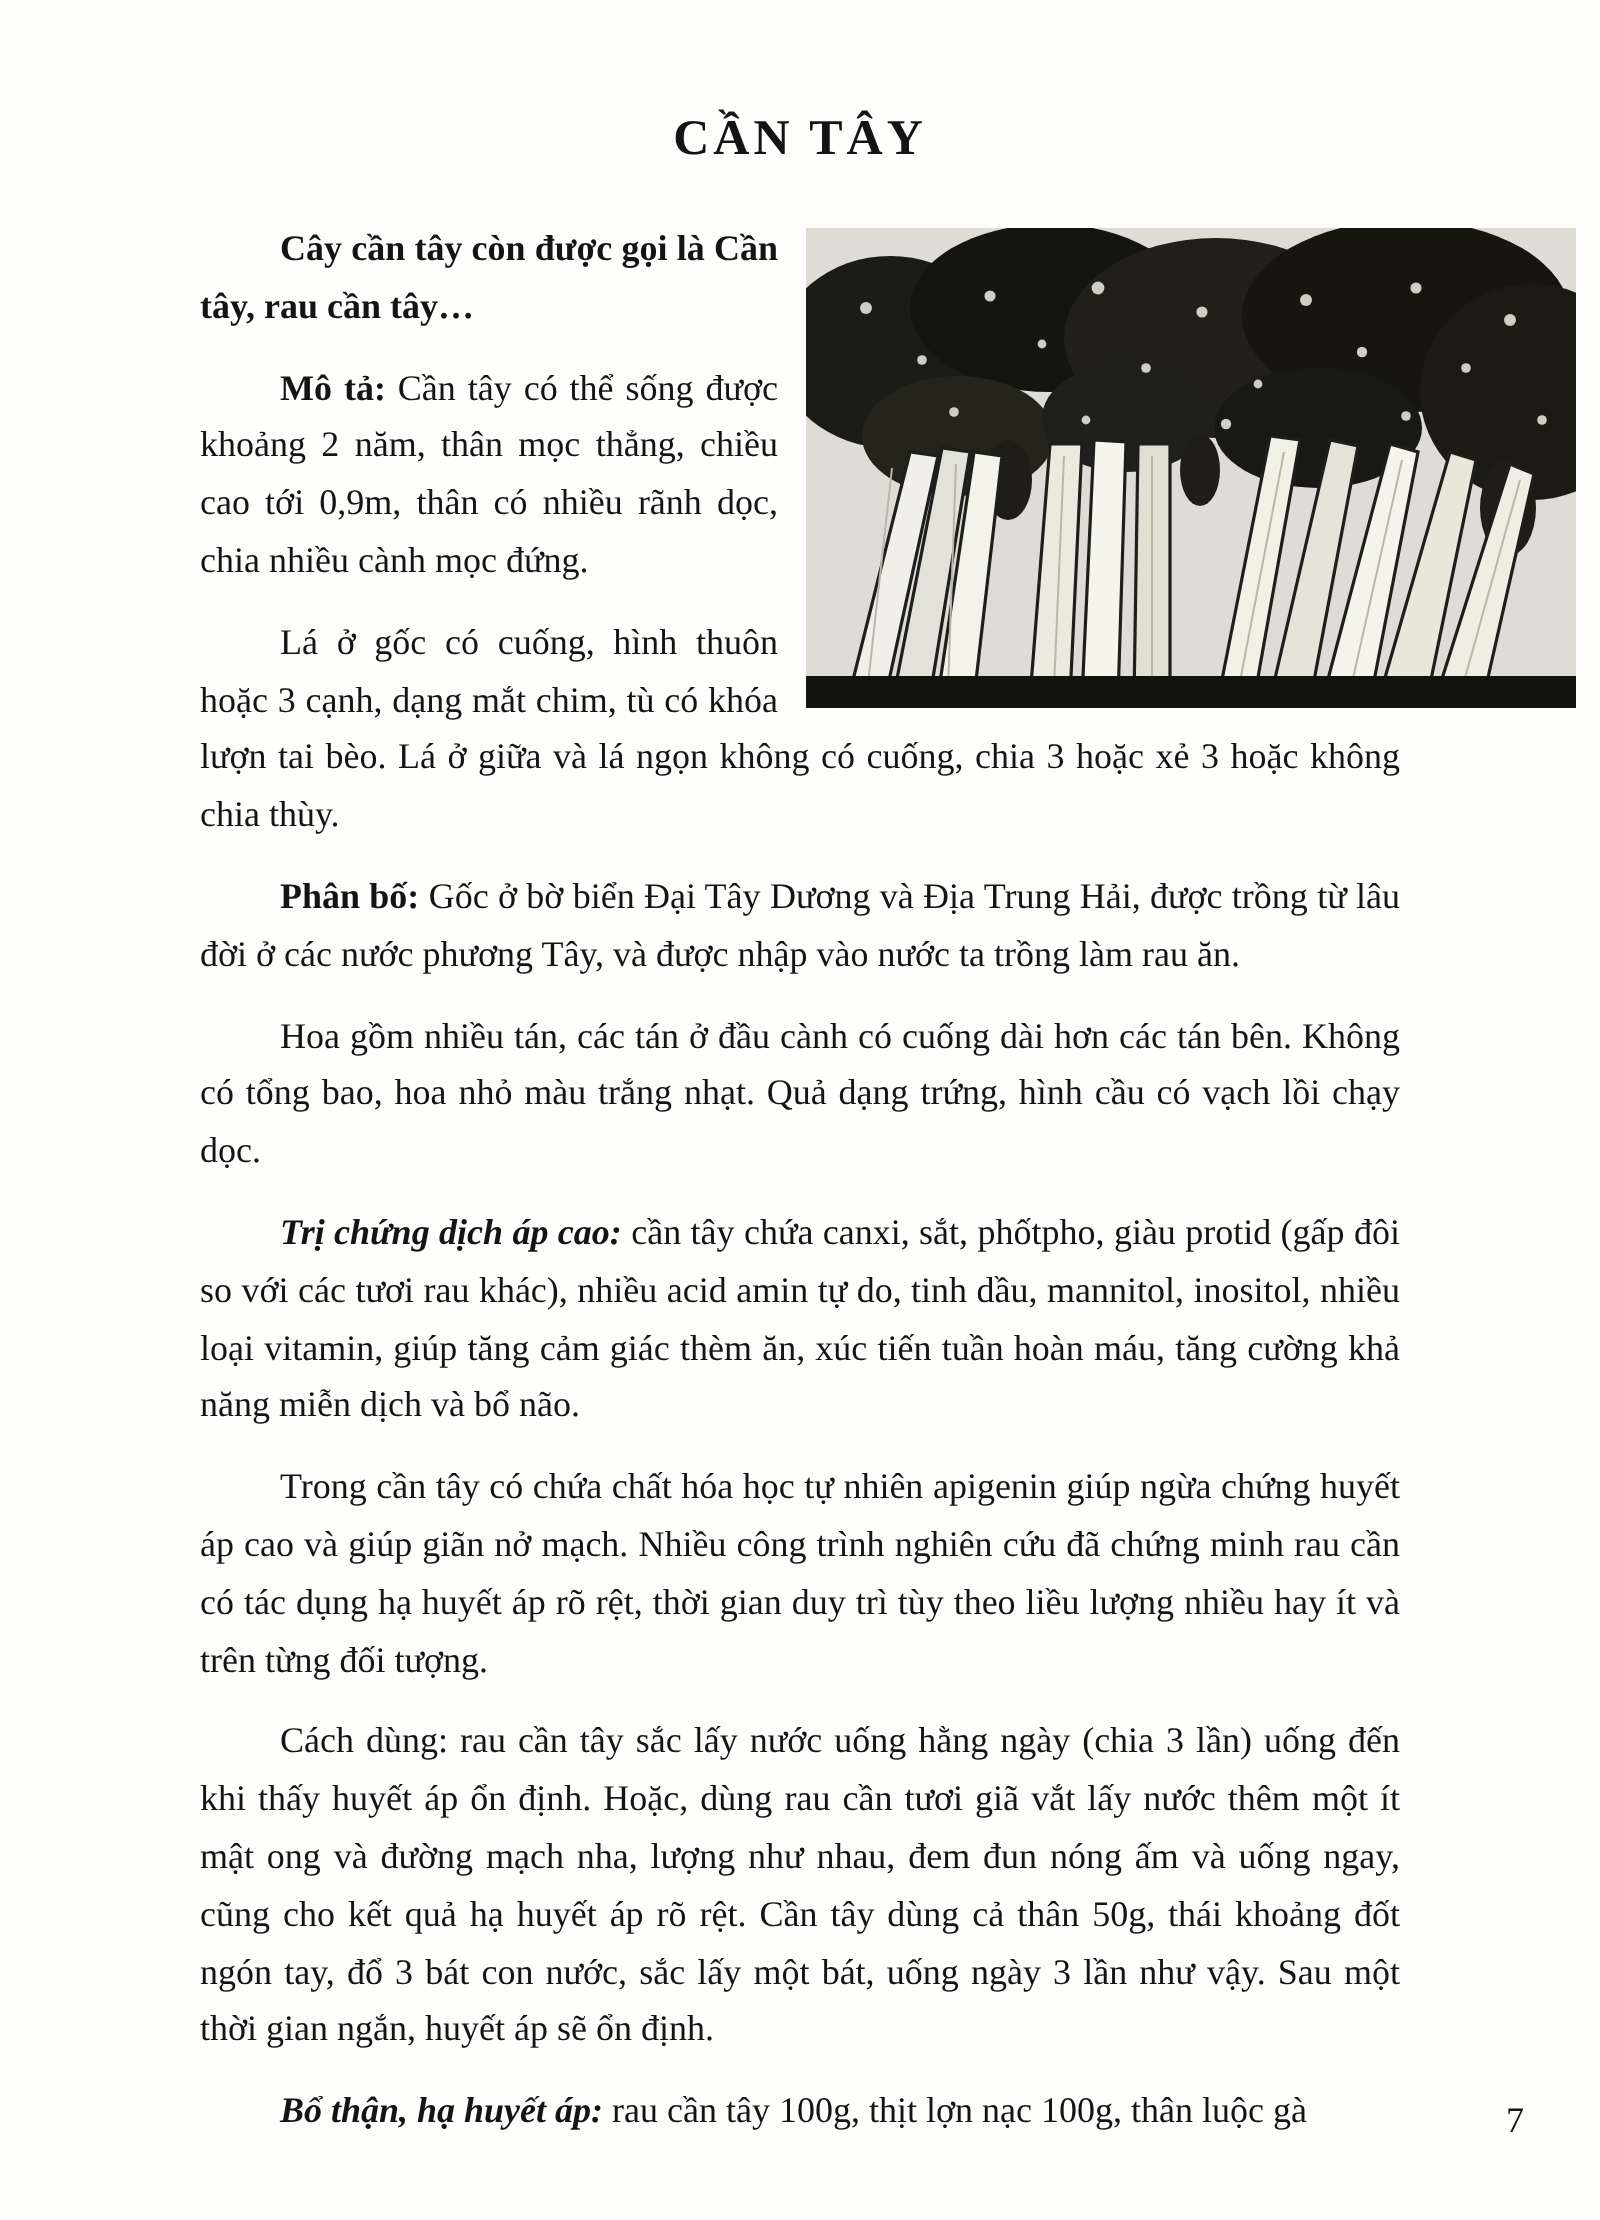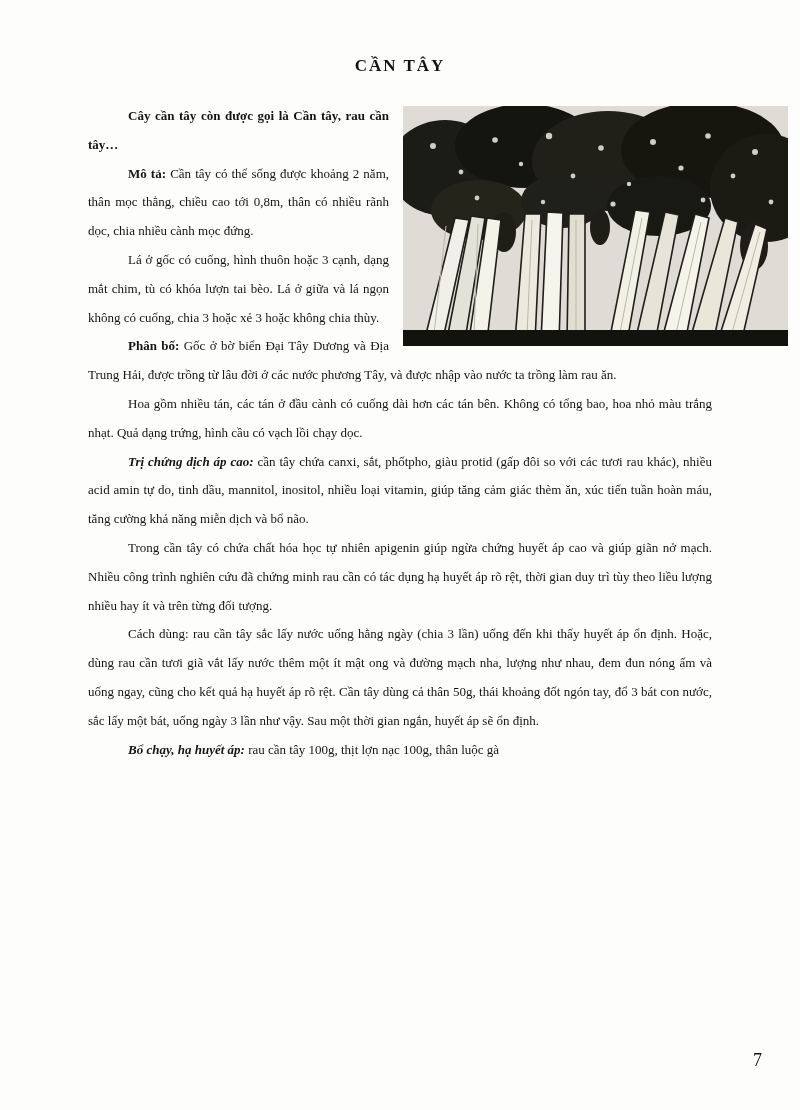--- a/index.html
+++ b/index.html
@@ -11,28 +11,28 @@
     font-family: "Liberation Serif", serif;
     position: relative;
     overflow: hidden;
   }
   .page {
     padding: 34px 88px 0 88px;
   }
   .title {
     text-align: center;
     font-weight: 700;
-    font-size: 17px;
+    font-size: 25px;
     letter-spacing: 2px;
     margin: 22px 0 26px 0;
   }
   .body-text p {
-    margin: 0;
+    margin: 12px;
     text-indent: 40px;
-    font-size: 13px;
+    font-size: 18px;
     line-height: 28.8px;
     text-align: justify;
   }
   .seg-bold { font-weight: 700; }
   .seg-bold-italic { font-weight: 700; font-style: italic; }
   figure.photo {
     float: right;
     width: 385px;
     height: 240px;
     margin: 4px -76px 8px 14px;
@@ -119,24 +119,24 @@
           <line x1="239" y1="112" x2="216" y2="232"></line>
           <line x1="298" y1="116" x2="272" y2="232"></line>
           <line x1="357" y1="126" x2="327" y2="234"></line>
         </g>
 
         <rect y="224" width="385" height="16" fill="#12120e"></rect>
       </svg>
     </figure>
 
   <p><span class="seg-bold">Cây cần tây còn được gọi là Cần tây, rau cần tây…</span></p>
-      <p><span class="seg-bold">Mô tả: </span><span>Cần tây có thể sống được khoảng 2 năm, thân mọc thẳng, chiều cao tới 0,8m, thân có nhiều rãnh dọc, chia nhiều cành mọc đứng.</span></p>
+      <p><span class="seg-bold">Mô tả: </span><span>Cần tây có thể sống được khoảng 2 năm, thân mọc thẳng, chiều cao tới 0,9m, thân có nhiều rãnh dọc, chia nhiều cành mọc đứng.</span></p>
       <p><span>Lá ở gốc có cuống, hình thuôn hoặc 3 cạnh, dạng mắt chim, tù có khóa lượn tai bèo. Lá ở giữa và lá ngọn không có cuống, chia 3 hoặc xẻ 3 hoặc không chia thùy.</span></p>
       <p><span class="seg-bold">Phân bố: </span><span>Gốc ở bờ biển Đại Tây Dương và Địa Trung Hải, được trồng từ lâu đời ở các nước phương Tây, và được nhập vào nước ta trồng làm rau ăn.</span></p>
       <p><span>Hoa gồm nhiều tán, các tán ở đầu cành có cuống dài hơn các tán bên. Không có tổng bao, hoa nhỏ màu trắng nhạt. Quả dạng trứng, hình cầu có vạch lồi chạy dọc.</span></p>
       <p><span class="seg-bold-italic">Trị chứng dịch áp cao: </span><span>cần tây chứa canxi, sắt, phốtpho, giàu protid (gấp đôi so với các tươi rau khác), nhiều acid amin tự do, tinh dầu, mannitol, inositol, nhiều loại vitamin, giúp tăng cảm giác thèm ăn, xúc tiến tuần hoàn máu, tăng cường khả năng miễn dịch và bổ não.</span></p>
       <p><span>Trong cần tây có chứa chất hóa học tự nhiên apigenin giúp ngừa chứng huyết áp cao và giúp giãn nở mạch. Nhiều công trình nghiên cứu đã chứng minh rau cần có tác dụng hạ huyết áp rõ rệt, thời gian duy trì tùy theo liều lượng nhiều hay ít và trên từng đối tượng.</span></p>
       <p><span>Cách dùng: rau cần tây sắc lấy nước uống hằng ngày (chia 3 lần) uống đến khi thấy huyết áp ổn định. Hoặc, dùng rau cần tươi giã vắt lấy nước thêm một ít mật ong và đường mạch nha, lượng như nhau, đem đun nóng ấm và uống ngay, cũng cho kết quả hạ huyết áp rõ rệt. Cần tây dùng cả thân 50g, thái khoảng đốt ngón tay, đổ 3 bát con nước, sắc lấy một bát, uống ngày 3 lần như vậy. Sau một thời gian ngắn, huyết áp sẽ ổn định.</span></p>
-      <p><span class="seg-bold-italic">Bổ chạy, hạ huyết áp: </span><span>rau cần tây 100g, thịt lợn nạc 100g, thân luộc gà</span></p>
+      <p><span class="seg-bold-italic">Bổ thận, hạ huyết áp: </span><span>rau cần tây 100g, thịt lợn nạc 100g, thân luộc gà</span></p>
     </div>
 
   <div class="page-number">7</div>
 </div>
 
 </body></html>

